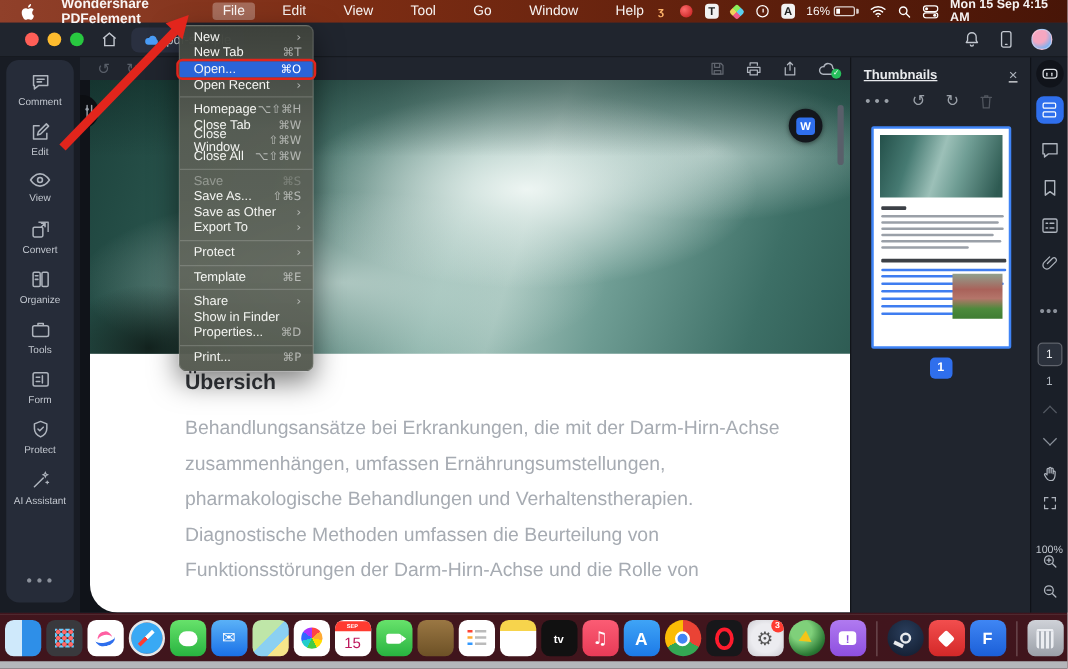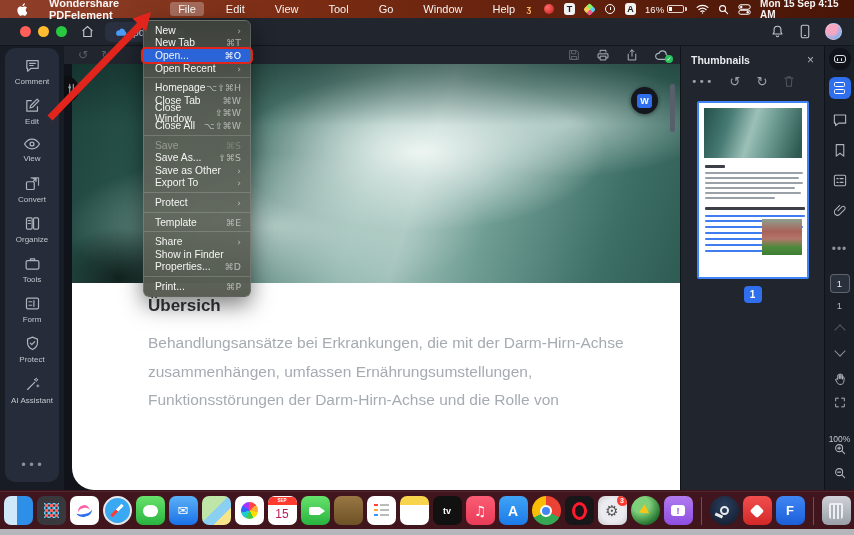--- a/index.html
+++ b/index.html
@@ -67,21 +67,21 @@
   .edge-pill{position:absolute;left:0;top:12px;width:15px;height:27px;background:#0c0e12;border-radius:0 14px 14px 0;
     display:flex;align-items:center;justify-content:center;color:#9aa0a8;}
   .w-badge{position:absolute;right:22px;top:23px;width:27px;height:27px;border-radius:50%;background:#14171d;
     display:flex;align-items:center;justify-content:center;box-shadow:0 1px 4px rgba(0,0,0,.5);}
   .w-badge .wsq{width:15px;height:14px;background:#2f6fed;border-radius:3px;color:#fff;font-size:9px;font-weight:700;
     display:flex;align-items:center;justify-content:center;}
   .doc-scroll{position:absolute;right:5px;top:20px;width:5px;height:48px;border-radius:3px;background:#595f6a;}
 
   
   .thumb-panel{width:144px;flex:none;background:#20252e;border-left:1px solid rgba(0,0,0,.45);display:flex;flex-direction:column;}
-  .tp-head{display:flex;align-items:center;justify-content:space-between;padding:8px 10px 4px 10px;}
+  .tp-head{display:flex;align-items:center;justify-content:space-between;padding:8px 10px 4px 10px;text-decoration:underline;}
   .tp-title{font-size:10.5px;font-weight:700;color:#e8eaed;}
   .tp-close{color:#aeb4bd;font-size:12px;line-height:1;}
   .tp-tools{display:flex;align-items:center;gap:16px;padding:4px 10px 6px 10px;color:#9aa0a8;}
   .tp-tools .dim{opacity:.4;}
   .thumb-card{margin:6px auto 0 auto;width:112px;height:178px;background:#fff;border:2px solid #3f84f6;border-radius:2px;position:relative;overflow:hidden;}
   .mini-ocean{position:absolute;left:5px;right:5px;top:5px;height:50px;
     background:linear-gradient(108deg,#24504a 0%,#467a72 25%,#9cc0b8 48%,#6f9d94 65%,#2e5a52 95%);}
   .bar{position:absolute;height:2px;border-radius:1px;background:#9aa0a8;}
   .bar.b{background:#3f7df0;}
   .bar.d{background:#3c4046;}
@@ -396,20 +396,22 @@
         </div>
       </div>
 
       <div class="doc-view">
         <div class="page">
           <div class="ocean"></div>
           <div class="doc-heading">Übersich</div>
           <div class="doc-para">
             <div>Behandlungsansätze bei Erkrankungen, die mit der Darm-Hirn-Achse</div>
             <div>zusammenhängen, umfassen Ernährungsumstellungen,</div>
+            <div>pharmakologische Behandlungen und Verhaltenstherapien.</div>
+            <div>Diagnostische Methoden umfassen die Beurteilung von</div>
             <div>Funktionsstörungen der Darm-Hirn-Achse und die Rolle von</div>
           </div>
         </div>
         <div class="edge-pill">
           <svg class="ic" width="9" height="13" viewBox="0 0 12 18" fill="none" stroke="currentColor" stroke-width="1.6" stroke-linecap="round">
               <path d="M3.5 2v14M8.5 2v14"></path>
               <circle cx="3.5" cy="6" r="1.8" fill="#9aa0a8" stroke="none"></circle>
               <circle cx="8.5" cy="12" r="1.8" fill="#9aa0a8" stroke="none"></circle>
             </svg>
         </div>

